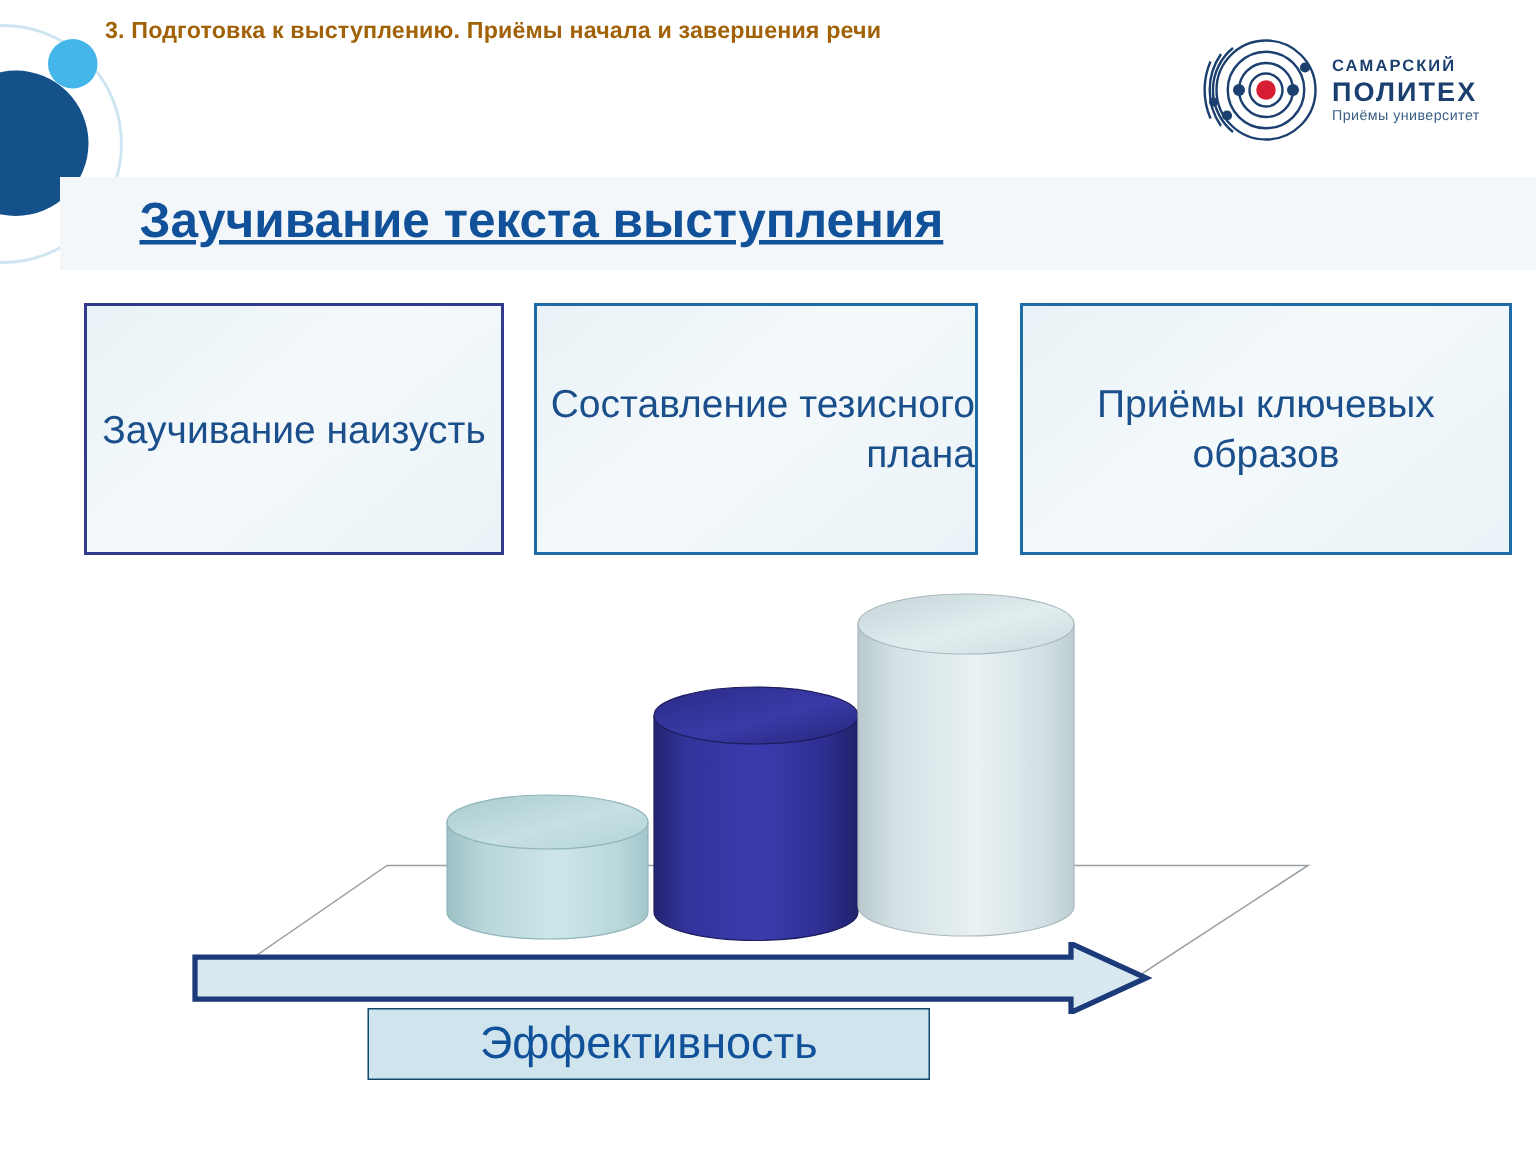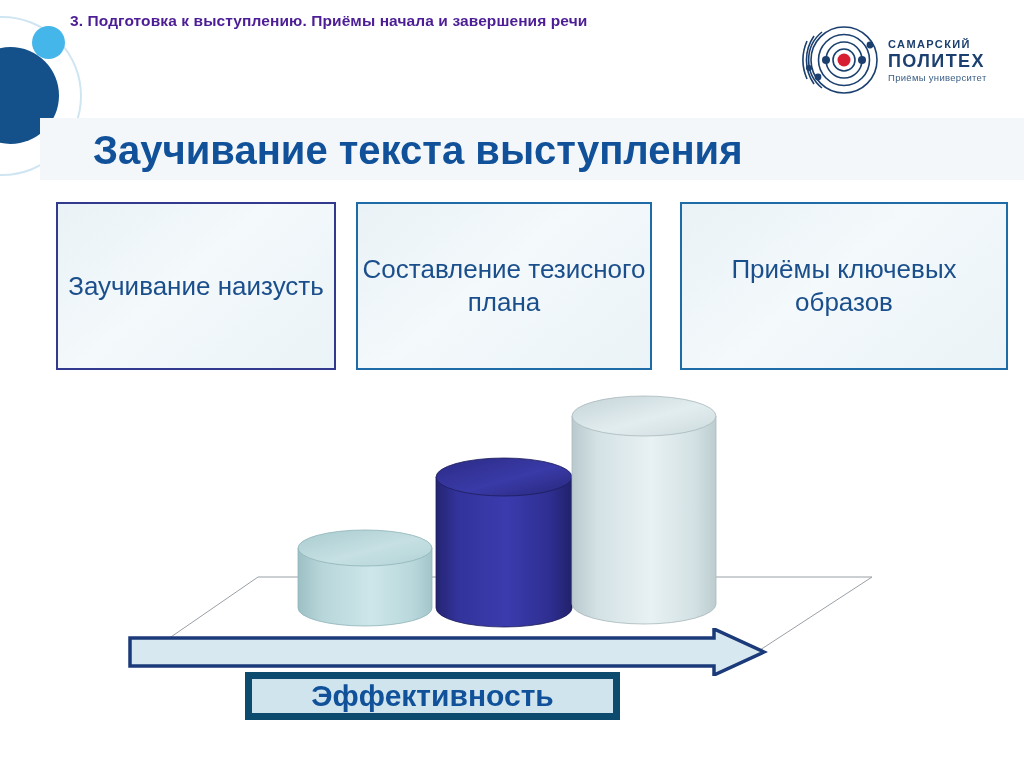--- a/index.html
+++ b/index.html
@@ -50,21 +50,21 @@
   }
 
   
   .kicker {
     position: absolute;
     left: 70px;
     top: 12px;
     width: 720px;
     font-size: 15.5px;
     font-weight: bold;
-    color: #4c1d95;
+    color: #a16207;
     letter-spacing: 0.1px;
     white-space: nowrap;
   }
 
   
   .logo {
     position: absolute;
     left: 800px;
     top: 20px;
     width: 216px;
@@ -102,25 +102,26 @@
     left: 40px;
     top: 118px;
     width: 984px;
     height: 62px;
     background: #f3f7fa;
   }
   .title-text {
     position: absolute;
     left: 93px;
     top: 128px;
-    font-size: 40px;
+    font-size: 33px;
     font-weight: bold;
     color: #10519a;
     letter-spacing: 0px;
     white-space: nowrap;
+    text-decoration: underline;
   }
 
   
   .boxrow {
     position: absolute;
     left: 0;
     top: 202px;
     width: 888px;
     height: 172px;
   }
@@ -140,20 +141,21 @@
   }
   .box-1 {
     left: 56px;
     width: 280px;
     border: 2px solid #313a8e;
   }
   .box-2 {
     left: 356px;
     width: 296px;
     border: 2px solid #1d6ca8;
+    text-align: right;
   }
   .box-3 {
     left: 680px;
     width: 328px;
     border: 2px solid #1d6ca8;
   }
 
   
   .chart {
     position: absolute;
@@ -174,27 +176,27 @@
   }
 
   
   .eff-label {
     position: absolute;
     left: 245px;
     top: 672px;
     width: 375px;
     height: 48px;
     box-sizing: border-box;
-    border: 7px solid #0c4a6e;
+    border: 1px solid #0c4a6e;
     background: #cfe4ed;
     display: flex;
     align-items: center;
     justify-content: center;
     font-size: 30px;
-    font-weight: bold;
+    font-weight: normal;
     color: #10519a;
   }
 </style>
 </head>
 <body>
 
 <div id="slide">
 
   <div class="deco-ring"></div>
   <div class="deco-bigdot"></div>

